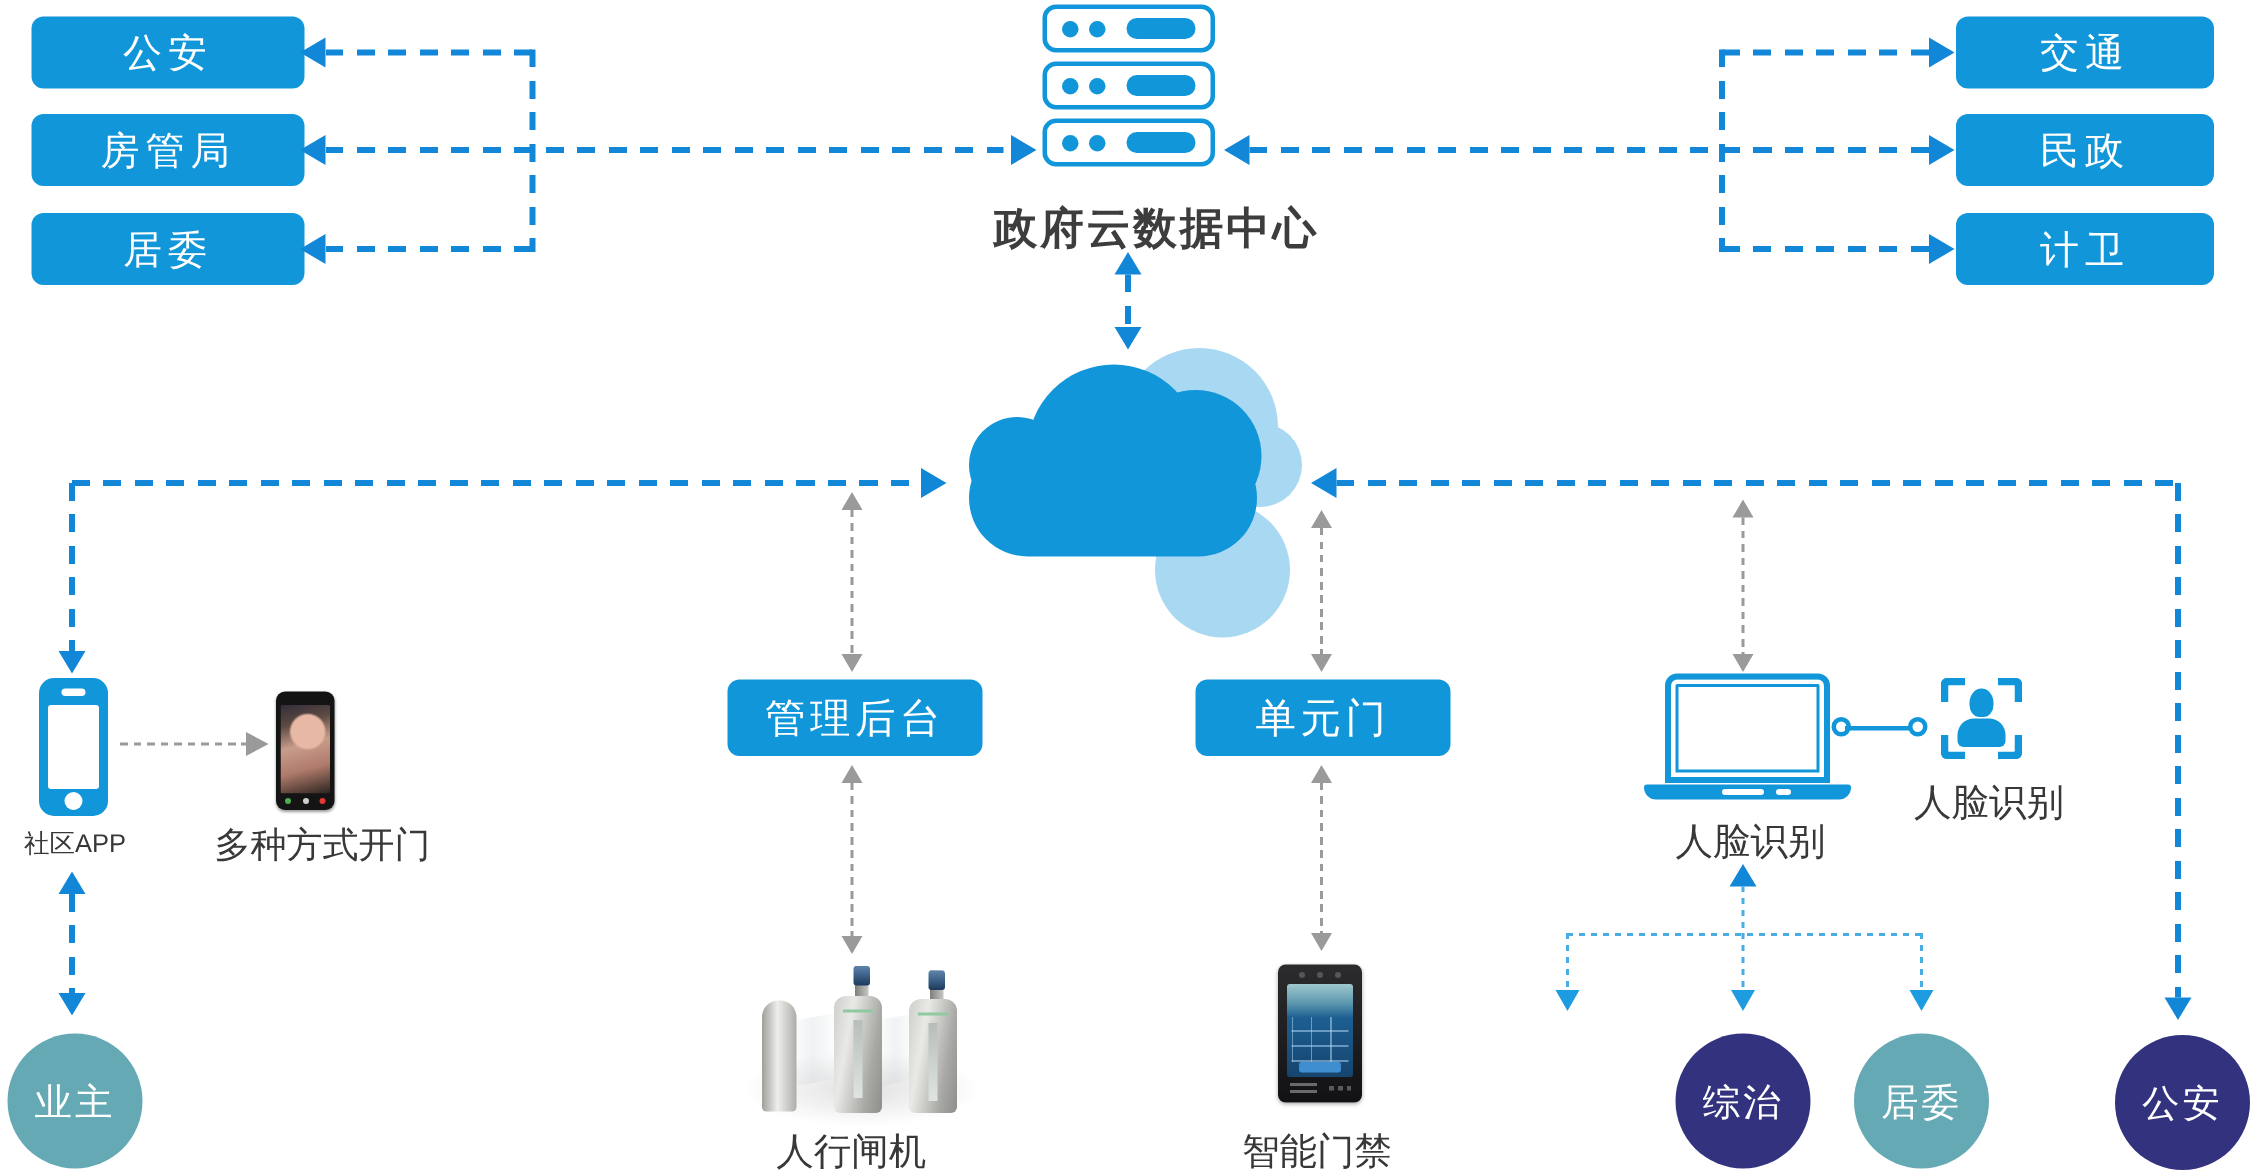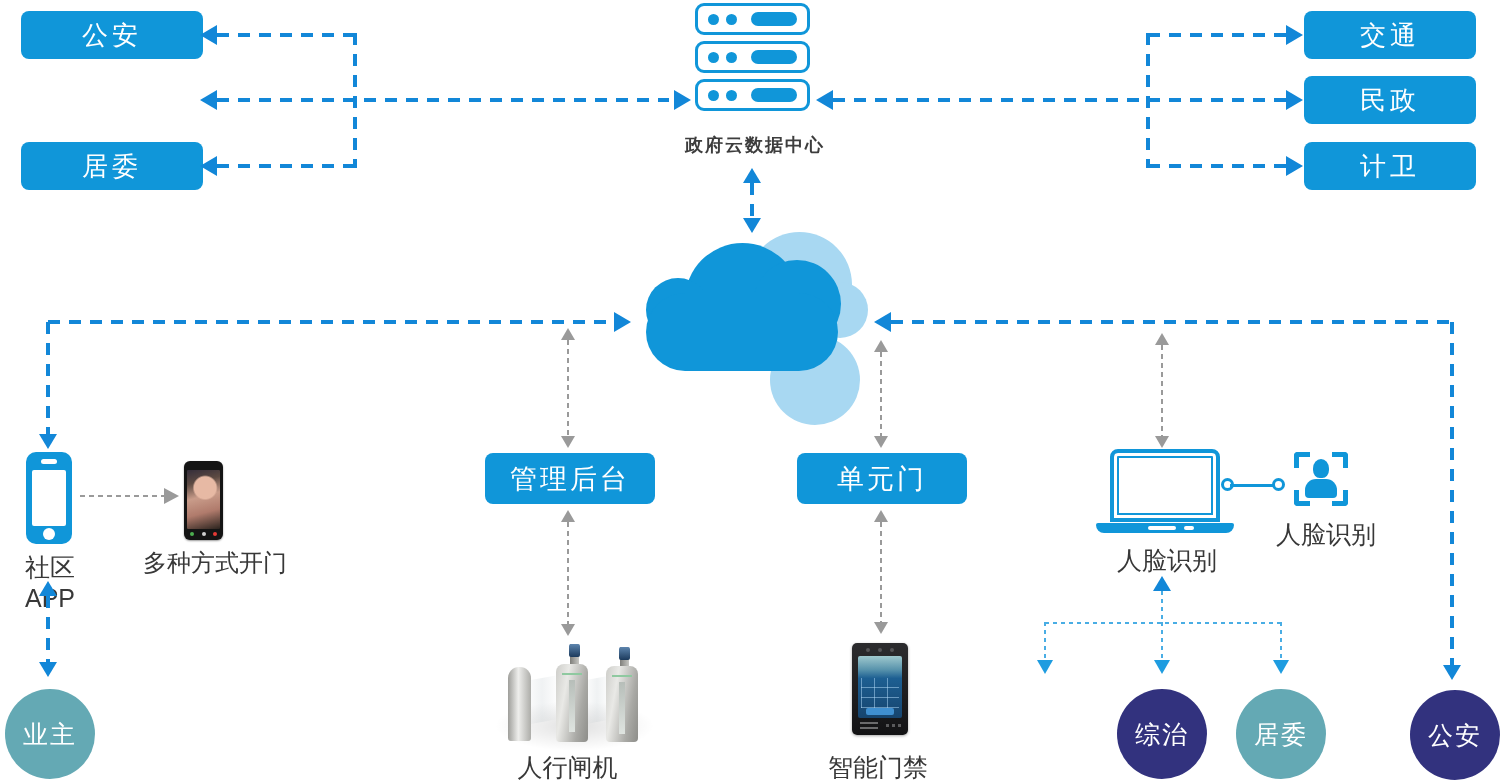--- a/index.html
+++ b/index.html
@@ -140,20 +140,23 @@
          background:repeating-linear-gradient(90deg,#5a5a5c 0 3px,transparent 3px 6px);}
 </style>
 </head>
 <body>
 
 <div class="stage">
 
   <div class="gbox" style="left:21px;top:11px;width:182px;height:48px">
       <span>公安</span>
     </div>
+  <div class="gbox" style="left:21px;top:76px;width:182px;height:48px">
+      <span>房管局</span>
+    </div>
   <div class="gbox" style="left:21px;top:142px;width:182px;height:48px">
       <span>居委</span>
     </div>
 
   <i class="ar ab-l" style="left:200px;top:25px"></i>
   <i class="bl-h" style="left:217px;top:33px;width:138px"></i>
   <i class="ar ab-l" style="left:200px;top:90px"></i>
   <i class="bl-h" style="left:217px;top:98px;width:452px"></i>
   <i class="ar ab-l" style="left:200px;top:156px"></i>
   <i class="bl-h" style="left:217px;top:164px;width:138px"></i>
@@ -170,21 +173,21 @@
         <i class="sdot"></i>
         <i class="sdot"></i>
         <i class="spill"></i>
       </div>
     <div class="srow">
         <i class="sdot"></i>
         <i class="sdot"></i>
         <i class="spill"></i>
       </div>
   </div>
-  <div class="lbl" style="left:620px;top:133px;width:270px;font-size:18px;font-weight:bold;letter-spacing:2px;color:#3d3d3d">政府云数据中心</div>
+  <div class="lbl" style="left:636px;top:133px;width:270px;font-size:29px;font-weight:bold;letter-spacing:2px;color:#3d3d3d">政府云数据中心</div>
 
   <i class="ar ab-u" style="left:743px;top:168px"></i>
   <i class="bl-v" style="left:750px;top:183px;height:35px"></i>
   <i class="ar ab-d" style="left:743px;top:218px"></i>
 
   <div class="gbox" style="left:1304px;top:76px;width:172px;height:48px">
       <span>民政</span>
     </div>
   <div class="gbox" style="left:1304px;top:11px;width:172px;height:48px">
       <span>交通</span>
@@ -247,21 +250,21 @@
 
   <i class="ar ag-u" style="left:874px;top:510px"></i>
   <i class="gl-v" style="left:880px;top:522px;height:100px"></i>
   <i class="ar ag-d" style="left:874px;top:622px"></i>
 
   <div class="phone1">
     <i class="spk"></i>
     <i class="scr"></i>
     <i class="hom"></i>
   </div>
-  <div class="lbl" style="left:0px;top:551px;width:100px;font-size:25px">社区APP</div>
+  <div class="lbl" style="left:0px;top:551px;width:100px;font-size:17px">社区APP</div>
 
   <i class="gl-h" style="left:80px;top:495px;width:84px"></i>
   <i class="ar ag-r" style="left:164px;top:488px"></i>
 
   <div class="phone2">
     <i class="scr"></i>
     <span class="keys">
       <i style="background:#4caf50"></i>
       <i style="background:#cfcfcf"></i>
       <i style="background:#e53935"></i>

